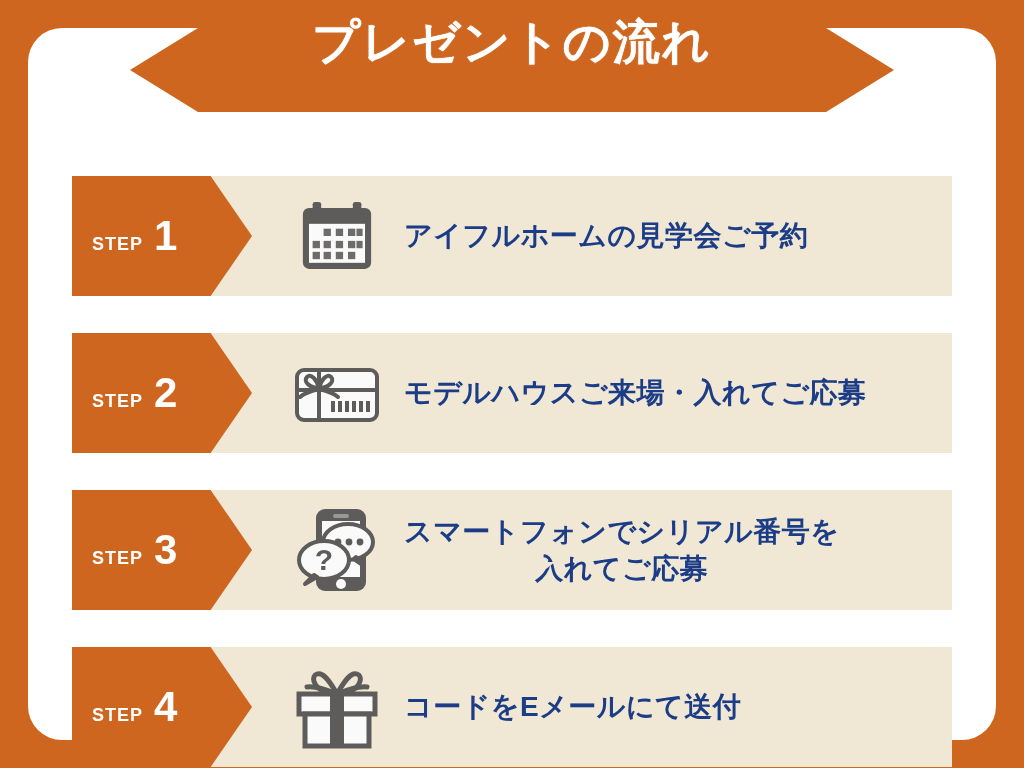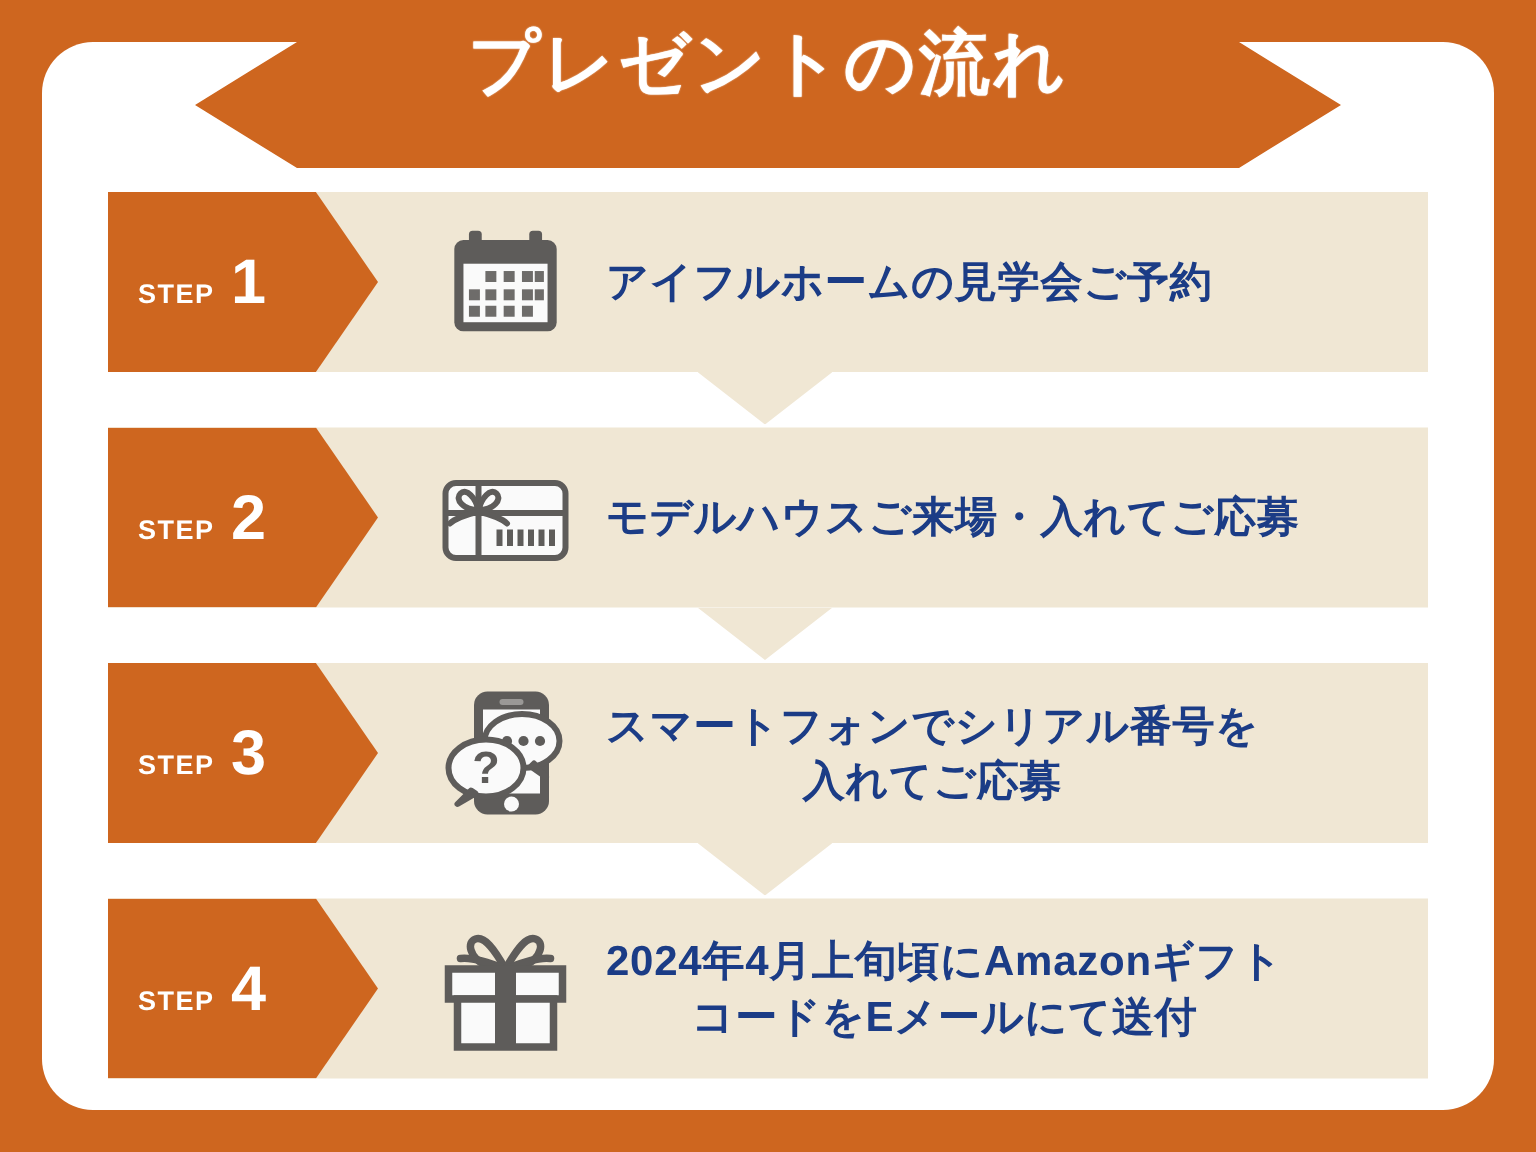--- a/index.html
+++ b/index.html
@@ -41,21 +41,21 @@
     position:absolute;left:0;top:0;width:1024px;height:84px;
     display:flex;align-items:center;justify-content:center;
     color:#ffffff;
     font-size:47px;font-weight:bold;
     letter-spacing:2px;
     text-shadow:0 0 1px #ffffff;
   }
 
   
   .rows{position:absolute;left:0;top:0;width:1024px;height:768px;}
-  .row{position:absolute;left:72px;width:880px;}
+  .row{position:absolute;left:72px;width:880px;margin-top:48px;}
   .band{
     position:absolute;left:0;top:0;width:880px;height:100%;
     background:#F0E7D4;
   }
   .chev{
     position:absolute;left:0;top:0;width:180px;height:100%;
     background:#CE661F;
     clip-path:polygon(0 0, 77% 0, 100% 50%, 77% 100%, 0 100%);
     display:flex;align-items:center;
   }
@@ -227,19 +227,18 @@
           <path d="M48 30 C40 16 34 8 28 10 C22 12 24 22 34 27" fill="none" stroke="#5E5C5A" stroke-width="5" stroke-linecap="round"></path>
           <path d="M48 30 C56 16 62 8 68 10 C74 12 72 22 62 27" fill="none" stroke="#5E5C5A" stroke-width="5" stroke-linecap="round"></path>
           <path d="M48 30 C38 26 26 22 18 23" fill="none" stroke="#5E5C5A" stroke-width="5" stroke-linecap="round"></path>
           <path d="M48 30 C58 26 70 22 78 23" fill="none" stroke="#5E5C5A" stroke-width="5" stroke-linecap="round"></path>
           <rect x="10" y="30" width="76" height="20" fill="#FAFAFA" stroke="#5E5C5A" stroke-width="5"></rect>
           <rect x="16" y="50" width="64" height="32" fill="#FAFAFA" stroke="#5E5C5A" stroke-width="5"></rect>
           <rect x="41" y="28" width="14" height="56" fill="#5E5C5A"></rect>
         </svg>
       </div>
       <div class="txt">
-        <span class="l">2024年4月上旬頃にAmazonギフト</span>
         <span class="l">コードをEメールにて送付</span>
       </div>
     </div>
 
   </div>
 </div>
 
 </body></html>

